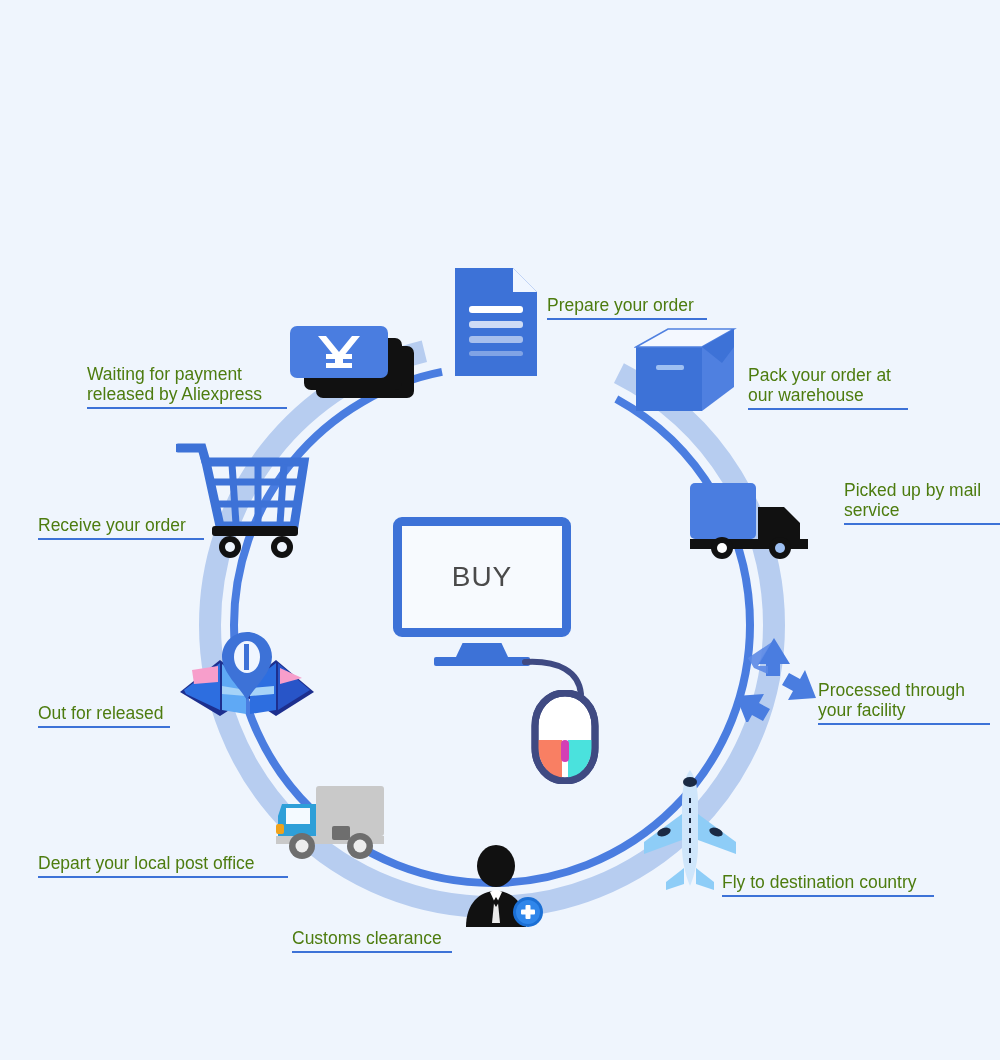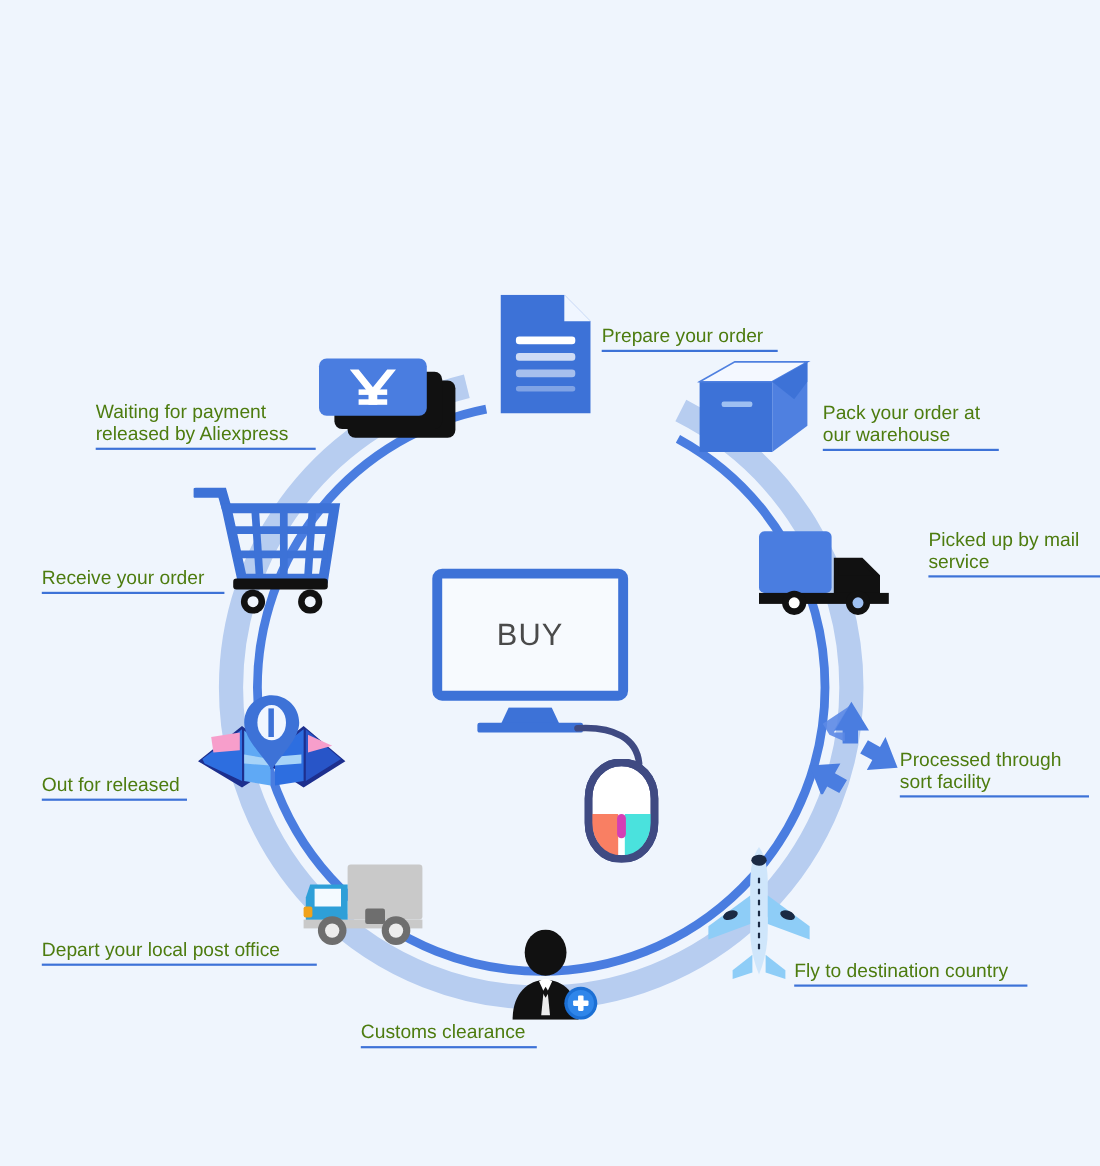--- a/index.html
+++ b/index.html
@@ -175,21 +175,21 @@
       <path d="M46 4 L62 30 L52 30 L52 42 L38 42 L38 30 L30 30 Z"></path>
       <path d="M88 64 L60 66 L65 57 L54 51 L61 39 L72 45 L77 36 Z"></path>
       <path d="M8 62 L36 60 L31 69 L42 75 L35 87 L24 81 L19 90 Z"></path>
     </g>
     <g fill="#5c8ae6">
       <path d="M44 8 L30 32 L40 32 L40 40 L26 34 L20 24 Z" opacity="0.9"></path>
     </g>
   </svg>
   <div class="label" style="left:818px; top:660px; width:172px;">
     <span>Processed through
-sort facility</span>
+your facility</span>
     <span class="underline"></span>
   </div>
 
   <svg class="icon" style="left:640px; top:768px; width:100px; height:125px;" viewBox="0 0 100 125">
     <path d="M50 2 C56 10 58 22 58 36 L58 78 C58 92 55 106 50 118 C45 106 42 92 42 78 L42 36 C42 22 44 10 50 2 Z" fill="#cfe6fb"></path>
     <path d="M42 46 L4 74 L4 86 L42 72 Z" fill="#8ecdf7"></path>
     <path d="M58 46 L96 74 L96 86 L58 72 Z" fill="#8ecdf7"></path>
     <path d="M44 100 L26 114 L26 122 L44 116 Z" fill="#8ecdf7"></path>
     <path d="M56 100 L74 114 L74 122 L56 116 Z" fill="#8ecdf7"></path>
     <ellipse cx="50" cy="14" rx="7" ry="5" fill="#1b2a44"></ellipse>
@@ -206,21 +206,21 @@
     <ellipse cx="36" cy="21" rx="19" ry="21" fill="#111111"></ellipse>
     <path d="M6 82 C6 58 20 46 36 46 C52 46 66 58 66 82 Z" fill="#111111"></path>
     <path d="M30 47 L36 60 L42 47 L38 45 L34 45 Z" fill="#ffffff"></path>
     <path d="M34 58 L38 58 L40 78 L32 78 Z" fill="#ffffff" opacity="0.92"></path>
     <path d="M36 52 L33 57 L36 62 L39 57 Z" fill="#111111"></path>
     <circle cx="68" cy="67" r="15" fill="#1b6fd4"></circle>
     <circle cx="68" cy="67" r="12" fill="#2f86ea"></circle>
     <rect x="61" y="64.5" width="14" height="5" rx="1" fill="#ffffff"></rect>
     <rect x="65.5" y="60" width="5" height="14" rx="1" fill="#ffffff"></rect>
   </svg>
-  <div class="label" style="left:292px; top:908px; width:160px;margin-left:36px;">
+  <div class="label" style="left:292px; top:908px; width:160px;">
     <span>Customs clearance</span>
     <span class="underline"></span>
   </div>
 
   <svg class="icon" style="left:272px; top:782px; width:114px; height:80px;" viewBox="0 0 114 80">
     <rect x="44" y="4" width="68" height="50" rx="3" fill="#c9c9c9"></rect>
     <path d="M10 22 H44 V60 H6 V34 Z" fill="#2e9fd8"></path>
     <path d="M14 26 H38 V42 H14 Z" fill="#f4faff"></path>
     <rect x="4" y="42" width="8" height="10" rx="2" fill="#f0a21b"></rect>
     <rect x="4" y="54" width="108" height="8" fill="#c9c9c9"></rect>

